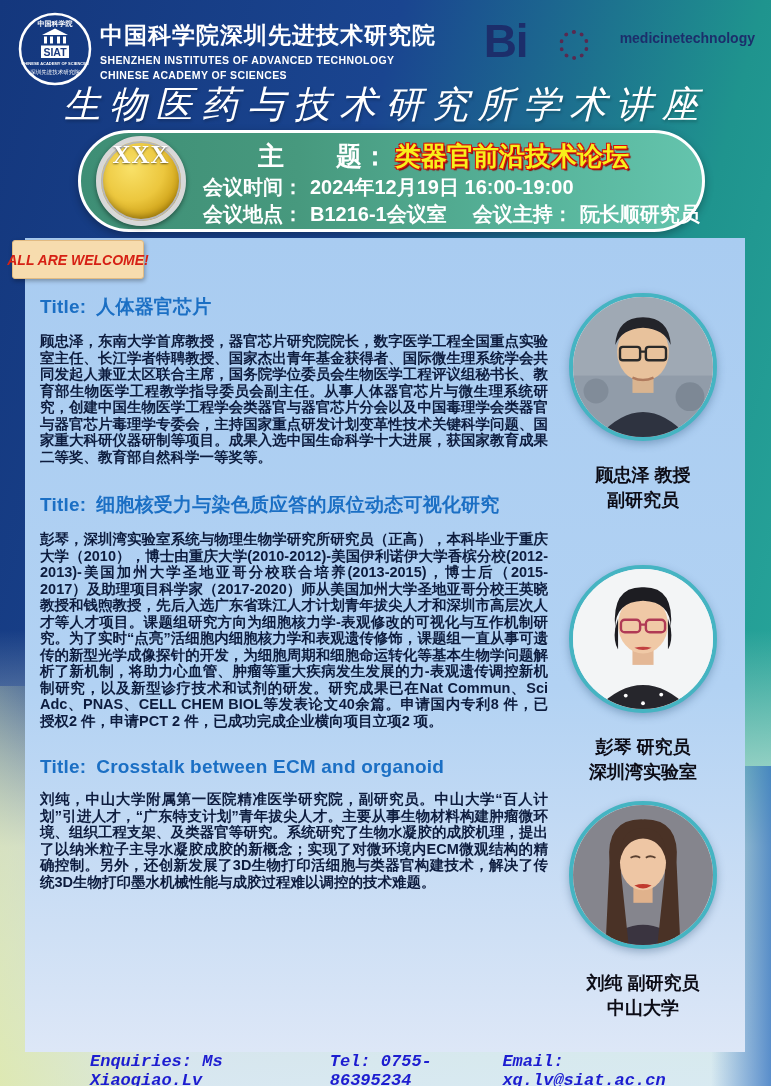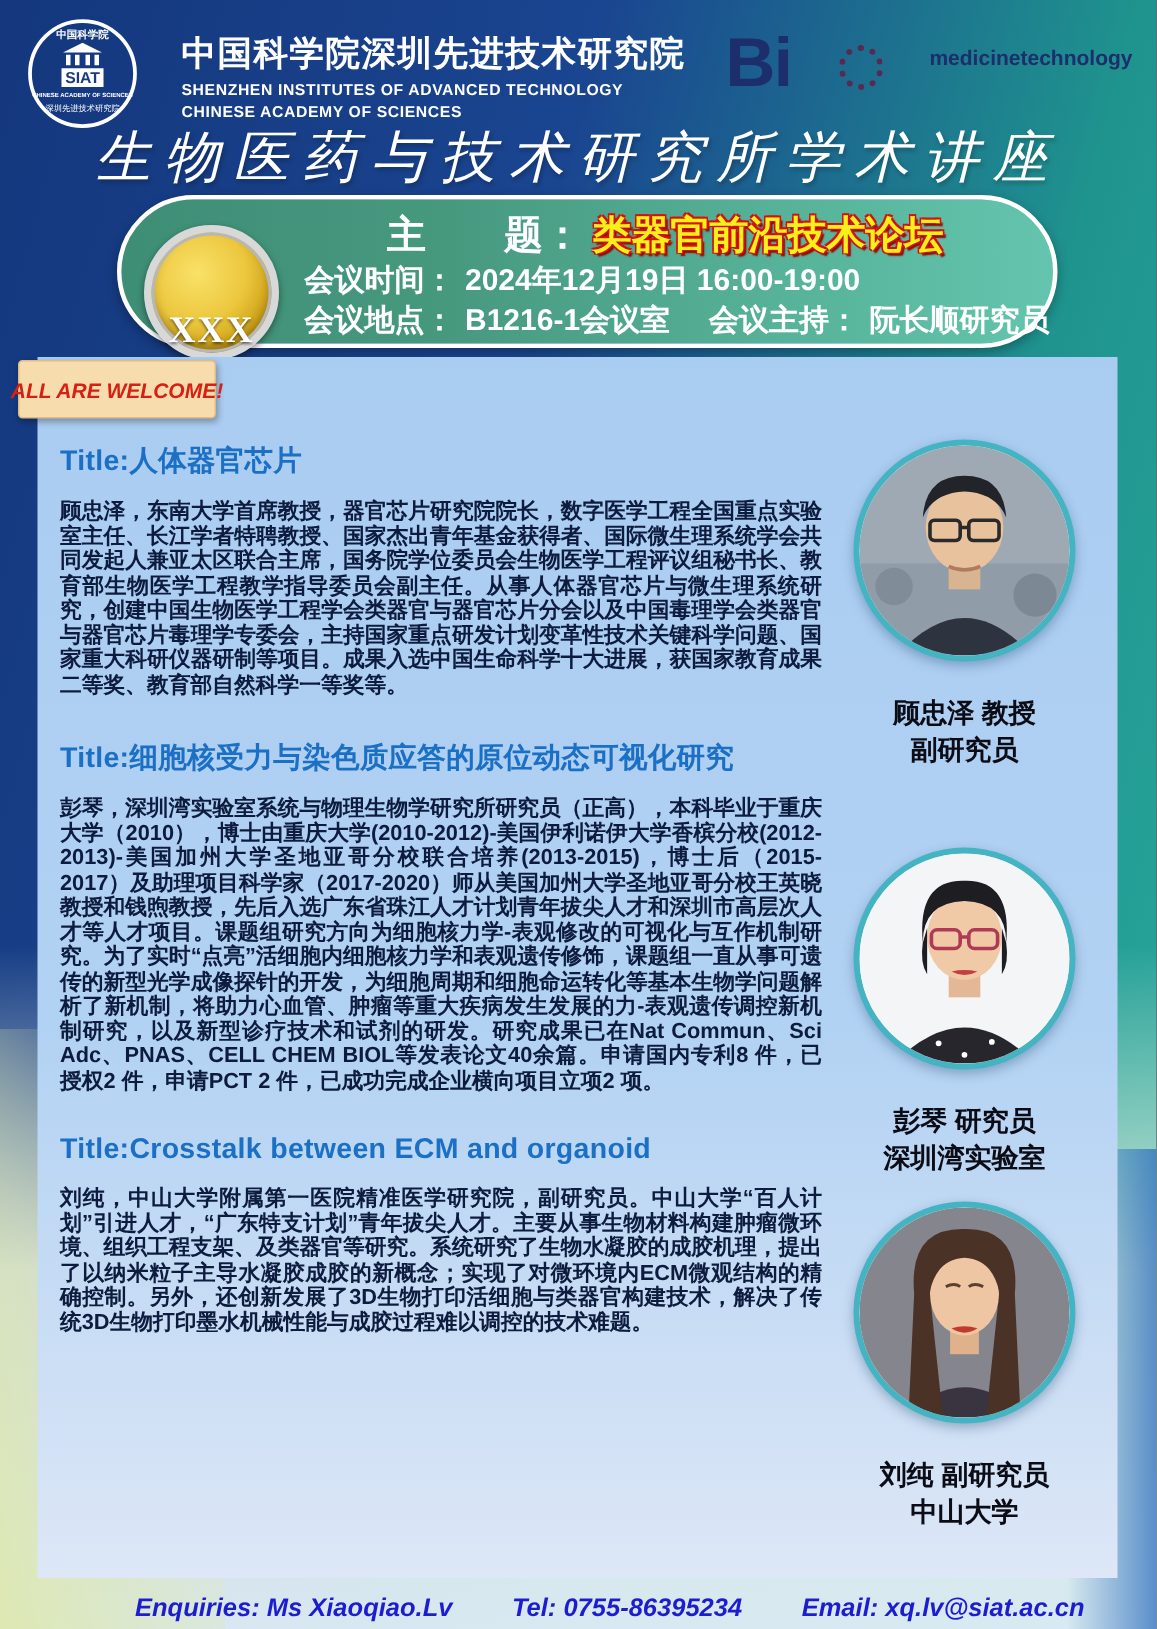--- a/index.html
+++ b/index.html
@@ -13,43 +13,43 @@
       linear-gradient(105deg, #14377d 0%, #1a4590 38%, #1f948e 72%, #2aab9f 100%);
   }
   .corner-bl{position:absolute;left:0;bottom:0;width:150px;height:400px;
     background:linear-gradient(to top right, rgba(223,233,168,.85), rgba(223,233,168,0) 70%);}
   .corner-br{position:absolute;right:0;bottom:0;width:60px;height:320px;
     background:linear-gradient(to left, rgba(47,111,190,.75), rgba(47,111,190,0));}
 
   
   .header{position:absolute; top:12px; left:18px; right:16px; display:flex; align-items:flex-start;}
   .seal{flex:0 0 74px; width:74px; height:74px;}
-  .inst{margin-left:29px; color:#fff; padding-top:8px;}
+  .inst{margin-left:8px; color:#fff; padding-top:8px;}
   .inst-cn{font-size:23px; font-weight:800; letter-spacing:1px;}
   .inst-en{font-size:10.5px; font-weight:700; letter-spacing:.4px; margin-top:3px;}
   .biologo{margin-left:auto; display:flex; align-items:flex-start; padding-top:10px;gap:28px;}
   .biologo .bi{font-size:46px; font-weight:800; color:#1c2e6b; line-height:.85; letter-spacing:-1px;}
   .o-ring{width:30px; height:30px; border:4px dotted #582a50; border-radius:50%; margin:8px 3px 0 3px;}
   .bl-text{display:flex; flex-direction:row; color:#1c2e6b; font-weight:800; font-size:14px; line-height:1.02; padding-top:9px;}
 
   
   .callig{position:absolute; top:80px; left:0; width:100%; text-align:center;
     color:#ffffff; font-family:"DejaVu Serif", serif; font-style:italic; font-weight:400;
     font-size:37px; letter-spacing:9px; text-shadow:1px 2px 3px rgba(0,0,0,.25);}
 
   
   .pill{position:absolute; left:78px; top:130px; width:627px; height:102px;
     border:3px solid #ffffff; border-radius:52px;
     background:linear-gradient(90deg,#3e8e75 0%,#47997e 35%,#58b59c 75%,#64c4ad 100%);
     box-shadow:0 3px 8px rgba(0,0,0,.3);}
-  .medal{position:absolute; left:15px; top:17px; width:90px; height:90px; border-radius:50%;
+  .medal{position:absolute; left:15px; top:3px; width:90px; height:90px; border-radius:50%;
     background:radial-gradient(circle at 38% 34%, #f9e168, #ecc73e 45%, #c89a10 76%, #a77d05 100%);
     border:5px solid #d8d8d8;
     box-shadow:0 2px 5px rgba(0,0,0,.45), inset 0 0 0 2px #b7b7b7, inset 0 -4px 7px rgba(0,0,0,.3);
-    display:flex; align-items:flex-end; justify-content:center;}
+    display:flex; align-items:flex-start; justify-content:center;}
   .medal span{font-family:"Liberation Serif", serif; font-weight:700; font-size:25px; color:#fff;
     letter-spacing:1px; text-shadow:0 1px 2px rgba(0,0,0,.55);}
   .pill-lines{margin-left:122px; margin-right:18px; padding-top:6px; color:#fff;}
   .pline1{font-size:26px; font-weight:800; text-align:center; white-space:nowrap;}
   .topic{color:#f7f01b;
     text-shadow:-1px -1px 0 #d60f0f, 1px -1px 0 #d60f0f, -1px 1px 0 #d60f0f, 1px 1px 0 #d60f0f, 2px 2px 1px #8f0a05;}
   .pline2,.pline3{font-size:20px; font-weight:800; line-height:1.33; white-space:nowrap;}
   .plabel{margin-right:7px;}
   .host-gap{margin-left:26px;}
 
@@ -61,39 +61,39 @@
     display:flex; align-items:center; justify-content:center;
     color:#d62014; font-size:14px; font-weight:700; font-style:italic;
     box-shadow:1px 2px 4px rgba(0,0,0,.3); white-space:nowrap;}
   .note::before{content:""; position:absolute; left:-4px; top:4px; bottom:4px; width:5px;
     background:#ecc astuce;}
   .guests{position:absolute; left:0; top:12px; width:580px; text-align:center;
     font-size:25px; font-weight:800; color:#14235f; letter-spacing:1px;}
 
   .text-col{position:absolute; left:15px; top:56px; width:508px;}
   .sec-title{color:#1b6fc4; font-size:19px; font-weight:800; letter-spacing:.2px;}
-  .sec-title .tlabel{}
+  .sec-title .tlabel{margin-right:10px;}
   .sec-bio{margin-top:13px; font-size:14.5px; font-weight:700; color:#0d1c3e;
     line-height:1.14; text-align:justify;}
   .sec + .sec{margin-top:27px;}
 
   
   .pcard{position:absolute; left:523px; width:190px; text-align:center;}
   .pcard.c1{top:55px;} .pcard.c2{top:327px;} .pcard.c3{top:563px;}
   .pcircle{width:148px; height:148px; margin:0 auto; border-radius:50%;
     border:4px solid #45b4c2; overflow:hidden; background:#e8eef3;
     box-shadow:0 3px 8px rgba(30,70,110,.35);}
   .pcircle svg{display:block; width:100%; height:100%;}
   .pcap{margin-top:22px; font-size:18px; font-weight:800; color:#0c0c16; line-height:1.4;}
 
   
   .footer{position:absolute; left:0; right:0; bottom:4px; height:30px;
-    display:flex; align-items:flex-end; justify-content:space-between;
+    display:flex; align-items:flex-start; justify-content:space-between;
     padding:0 48px 0 90px;
-    font-family:Liberation Sans, sans-serif; font-style:italic; font-weight:700;
+    font-family:Liberation Mono, monospace; font-style:italic; font-weight:700;
     font-size:17px; color:#1d1dd0;}
 </style>
 </head>
 <body>
 
 <div class="poster">
   <div class="corner-bl"></div>
   <div class="corner-br"></div>
 
   <div class="header">

